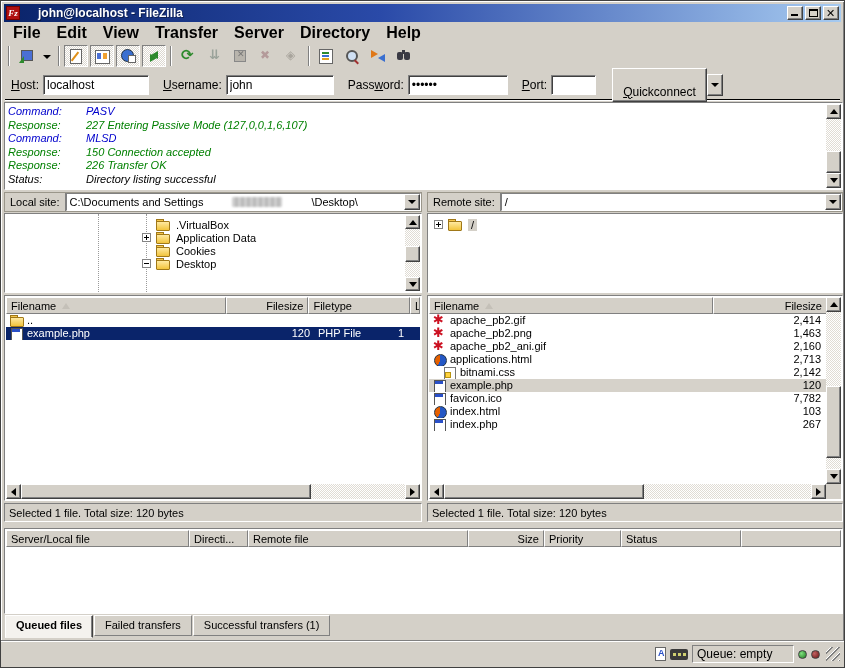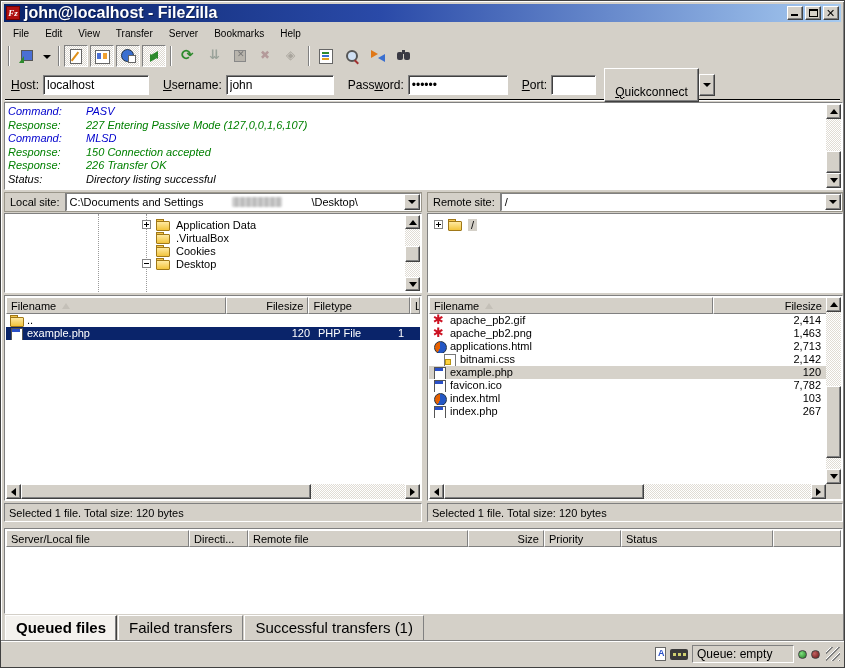--- a/index.html
+++ b/index.html
@@ -11,29 +11,29 @@
   
   .sunken{border:1px solid;border-color:#808080 #fff #fff #808080;background:#fff;}
   .raised{border:1px solid;border-color:#fff #404040 #404040 #fff;box-shadow:inset -1px -1px 0 #808080;background:#d4d0c8;}
 
   
   #titlebar{position:absolute;left:3px;top:3px;right:3px;height:18px;
     background:linear-gradient(90deg,#0a246a 0%,#2a4aa8 45%,#a6caf0 100%);
     display:flex;align-items:center;padding:0 2px;}
   .fz-icon{width:14px;height:14px;background:#b01010;border:1px solid #700;color:#fff;
     font:italic bold 9px "Liberation Serif",serif;display:flex;align-items:center;justify-content:center;flex:none;}
-  #title-text{color:#fff;font-weight:bold;font-size:16px;margin-left:4px;flex:1;white-space:nowrap;
+  #title-text{color:#fff;font-weight:bold;font-size:12px;margin-left:18px;flex:1;white-space:nowrap;
     text-shadow:1px 1px 0 rgba(0,0,0,.4);}
   .winbtn{width:16px;height:14px;margin-left:2px;position:relative;flex:none;}
   .glyph-min{position:absolute;left:3px;bottom:3px;width:7px;height:2px;background:#000;}
   .glyph-max{position:absolute;left:3px;top:2px;width:9px;height:8px;border:1px solid #000;border-top-width:2px;}
   .glyph-x{position:absolute;left:2px;top:0;font-size:11px;font-weight:bold;color:#000;line-height:13px;}
 
   
-  #menubar{position:absolute;left:4px;top:23px;right:4px;height:18px;display:flex;align-items:center;font-size:10px;}
+  #menubar{position:absolute;left:4px;top:23px;right:4px;height:18px;display:flex;align-items:center;font-size:16px;font-weight:bold;}
   .menu-item{padding:1px 8px;color:#000;}
 
   
   #toolbar{position:absolute;left:4px;top:42px;right:4px;height:26px;display:flex;align-items:center;}
   .tb-sep{width:2px;height:20px;margin:0 3px;border-left:1px solid #808080;border-right:1px solid #fff;}
   .tb-btn{width:24px;height:22px;margin:0 1px;display:flex;align-items:center;justify-content:center;
     background:transparent;border:1px solid transparent;position:relative;}
   .tb-btn.narrow{width:14px;}
   .tb-btn.pressed{border-color:#808080 #fff #fff #808080;
     background:conic-gradient(#fff 0 25%,#dcd8d0 0 50%,#fff 0 75%,#dcd8d0 0);background-size:2px 2px;}
@@ -64,21 +64,21 @@
   .sync-browsing-icon::after{content:"";right:1px;bottom:2px;border:4px solid transparent;border-right:7px solid #3a6fd0;}
   .find-icon::before{content:"";left:1px;top:4px;width:6px;height:8px;background:#3a3a44;border-radius:2px;box-shadow:7px 0 0 #3a3a44;}
   .find-icon::after{content:"";left:6px;top:2px;width:3px;height:4px;background:#3a3a44;}
 
   
   #quickbar{position:absolute;left:4px;top:69px;right:4px;height:30px;display:flex;align-items:center;font-size:12px;
     border-bottom:1px solid #000000;box-shadow:0 1px 0 #fff;}
   .ql{margin:0 4px 0 6px;white-space:nowrap;}
   .qc-input{height:20px;border:1px solid;border-color:#808080 #fff #fff #808080;box-shadow:inset 1px 1px 0 #404040;
     background:#fff;font:12px "Liberation Sans",sans-serif;padding:1px 3px;}
-  #qc-btn{height:22px;margin-left:8px;padding:16px 10px;font:12px "Liberation Sans",sans-serif;background:#d4d0c8;
+  #qc-btn{height:22px;margin-left:16px;padding:16px 10px;font:12px "Liberation Sans",sans-serif;background:#d4d0c8;
     border:1px solid;border-color:#fff #404040 #404040 #fff;box-shadow:inset -1px -1px 0 #808080;}
   #qc-drop{width:16px;height:22px;display:flex;align-items:center;justify-content:center;}
   .darr{border:4px solid transparent;border-top:4px solid #000;margin-top:4px;}
 
   
   #log-box{position:absolute;left:3px;top:101px;width:839px;height:88px;}
   #message-log{position:absolute;left:1px;top:1px;right:16px;bottom:1px;overflow:hidden;padding:1px 2px;font-style:italic;}
   .log-line{display:flex;font-size:11px;line-height:13.5px;white-space:nowrap;}
   .log-label{width:78px;flex:none;}
   .log-line.command{color:#0000cc;}
@@ -145,21 +145,21 @@
   .lrow.sel-inactive{background:#d6d2ca;}
   .name-cell{display:flex;align-items:center;}
 
   
   .pane-status{position:absolute;top:502px;height:19px;border:1px solid;border-color:#808080 #fff #fff #808080;
     background:#d4d0c8;display:flex;align-items:center;padding:0 4px;font-size:11px;white-space:nowrap;}
 
   
   #queue-box{position:absolute;left:3px;top:527px;width:839px;height:86px;background:#fff;border:1px solid;border-color:#808080 #fff #fff #808080;}
   #queue-header{position:absolute;left:1px;top:1px;right:1px;height:17px;display:flex;background:#d4d0c8;}
-  #queue-tabs{position:absolute;left:4px;top:614px;height:22px;display:flex;align-items:flex-start;font-size:15px;}
+  #queue-tabs{position:absolute;left:4px;top:614px;height:22px;display:flex;align-items:flex-start;font-size:11px;}
   .qtab{padding:3px 10px 4px;background:#d4d0c8;border:1px solid;border-color:#fff #808080 #808080 #fff;margin-right:1px;white-space:nowrap;}
   .qtab.active{background:#f4f2ee;font-weight:bold;border-color:#fff #404040 #f4f2ee #fff;box-shadow:inset -1px 0 0 #808080;padding-bottom:6px;}
 
   
   #statusbar{position:absolute;left:0;right:0;top:639px;height:38px;background:#d4d0c8;
     border-top:1px solid #808080;box-shadow:inset 0 1px 0 #fff;text-decoration:underline;}
   #sb-right{position:absolute;right:4px;top:4px;display:flex;align-items:center;gap:4px;}
   .tt-icon{width:11px;height:14px;background:#fff;border:1px solid #666;position:relative;}
   .tt-icon::before{content:"A";position:absolute;left:2px;top:0;font-size:9px;font-weight:bold;color:#2a50c8;}
   .sl-icon{width:18px;height:11px;background:#3a3a3a;border-radius:2px;position:relative;}
@@ -190,21 +190,21 @@
         <span class="glyph-x">✕</span>
       </span>
   </div>
 
   <div id="menubar">
       <span class="menu-item">File</span>
       <span class="menu-item">Edit</span>
       <span class="menu-item">View</span>
       <span class="menu-item">Transfer</span>
       <span class="menu-item">Server</span>
-      <span class="menu-item">Bookmarks</span>
+      <span class="menu-item">Directory</span>
       <span class="menu-item">Help</span>
     </div>
 
   <div id="toolbar">
       <span class="tb-sep"></span>
       <span class="tb-btn">
         <span class="tbi site-manager-icon"></span>
       </span>
       <span class="tb-btn narrow">
         <span class="tbi dropdown-arrow-icon"></span>
@@ -327,28 +327,28 @@
           <span class="darr"></span>
         </span>
     </span>
   </div>
 
   <div class="tree-box" style="left:3px;width:418px">
     <span class="tguide" style="left:93px"></span>
     <span class="tguide" style="left:141px"></span>
     <div class="tree-rows" style="padding-left:137px">
         <div class="tree-row">
+          <span class="exp-spacer"></span>
+          <span class="fi folder-icon"></span>
+          <span class="tree-label">.VirtualBox</span>
+        </div>
+        <div class="tree-row">
           <span class="exp plus"></span>
           <span class="fi folder-icon"></span>
           <span class="tree-label">Application Data</span>
-        </div>
-        <div class="tree-row">
-          <span class="exp-spacer"></span>
-          <span class="fi folder-icon"></span>
-          <span class="tree-label">.VirtualBox</span>
         </div>
         <div class="tree-row">
           <span class="exp-spacer"></span>
           <span class="fi folder-icon"></span>
           <span class="tree-label">Cookies</span>
         </div>
         <div class="tree-row">
           <span class="exp "></span>
           <span class="fi folder-icon"></span>
           <span class="tree-label">Desktop</span>
@@ -440,20 +440,27 @@
         </div>
         <div class="lrow">
           <span class="cell name-cell" style="flex: 1 1 0%;">
             <span class="fi apache-icon"></span>
             <span>apache_pb2.png</span>
           </span>
           <span class="cell num" style="width: 112px;">1,463</span>
         </div>
         <div class="lrow">
           <span class="cell name-cell" style="flex: 1 1 0%;">
+            <span class="fi apache-icon"></span>
+            <span>apache_pb2_ani.gif</span>
+          </span>
+          <span class="cell num" style="width: 112px;">2,160</span>
+        </div>
+        <div class="lrow">
+          <span class="cell name-cell" style="flex: 1 1 0%;">
             <span class="fi firefox-icon"></span>
             <span>applications.html</span>
           </span>
           <span class="cell num" style="width: 112px;">2,713</span>
         </div>
         <div class="lrow">
           <span class="cell name-cell" style="flex: 1 1 0%; padding-left: 12px;">
             <span class="fi css-icon"></span>
             <span>bitnami.css</span>
           </span>
@@ -524,21 +531,21 @@
         </span>
         <span class="hcell" style="width: 220px;">
           <span>Remote file</span>
         </span>
         <span class="hcell right" style="width: 76px;">
           <span>Size</span>
         </span>
         <span class="hcell" style="width: 77px;">
           <span>Priority</span>
         </span>
-        <span class="hcell" style="width: 152px;">
+        <span class="hcell" style="width: 120px;">
           <span>Status</span>
         </span>
         <span class="hcell" style="flex: 1 1 0%;"></span>
       </div>
   </div>
   <div id="queue-tabs">
       <span class="qtab active">Queued files</span>
       <span class="qtab">Failed transfers</span>
       <span class="qtab">Successful transfers (1)</span>
     </div>

